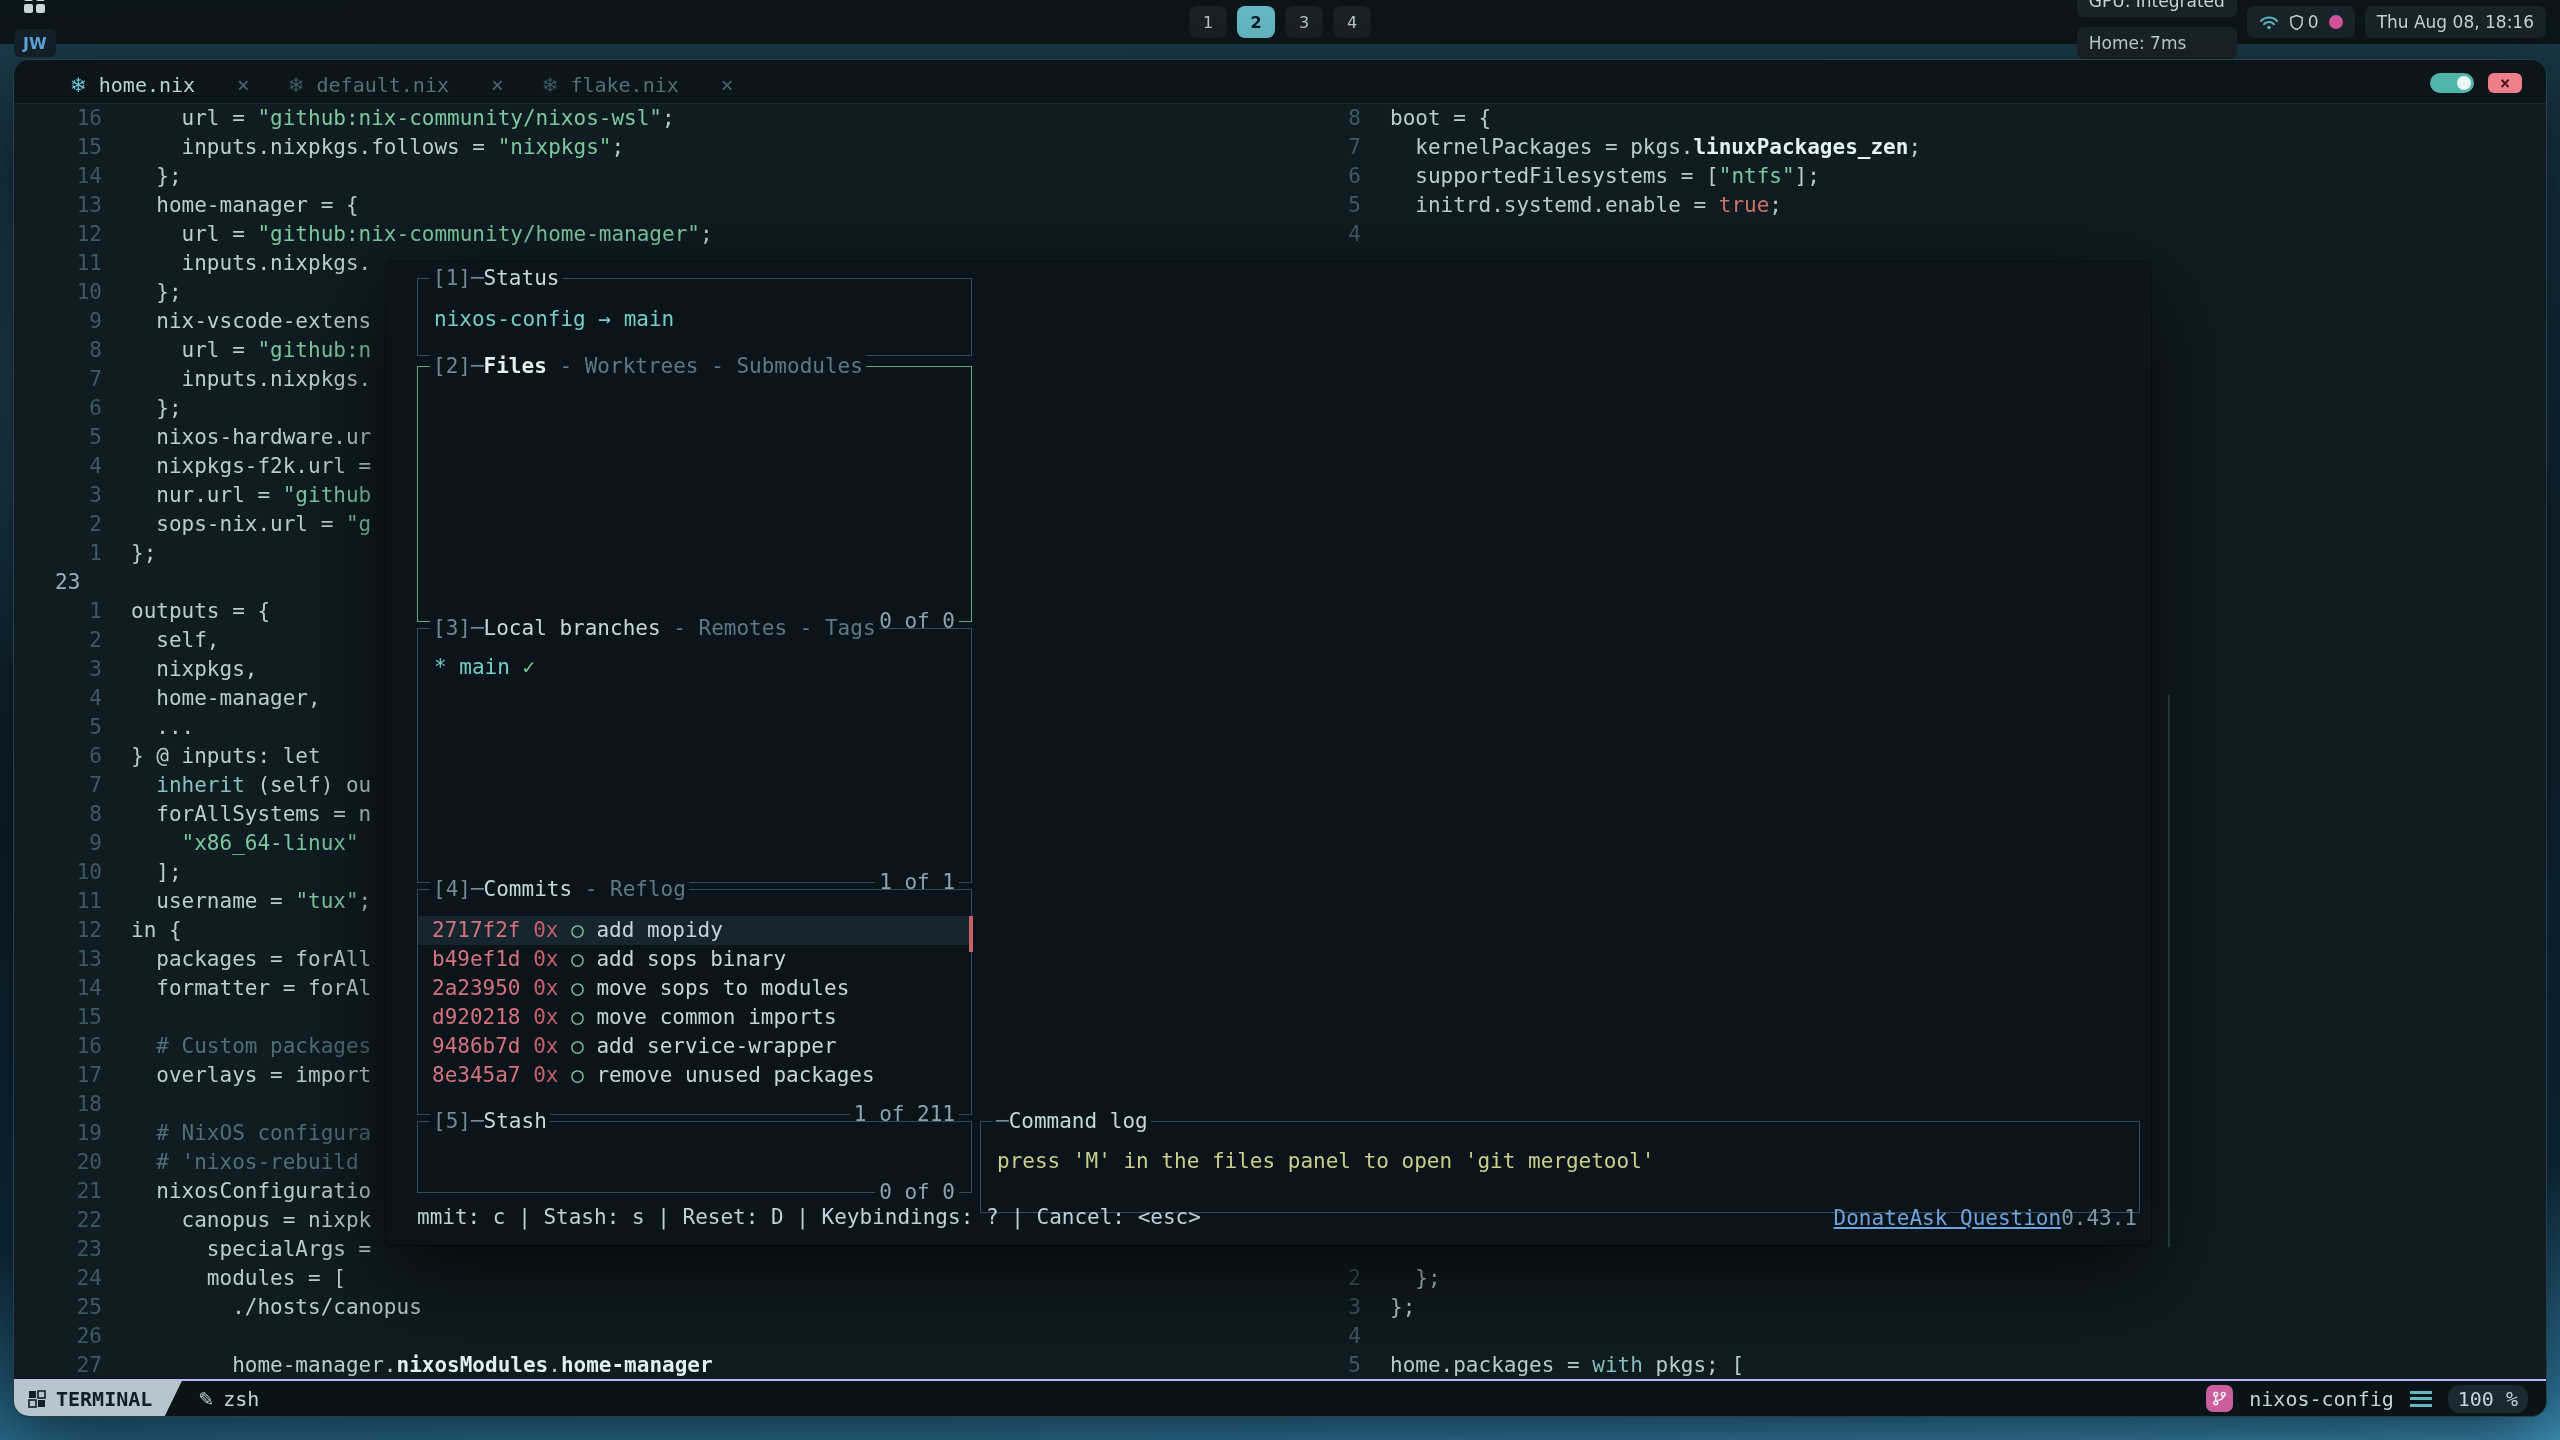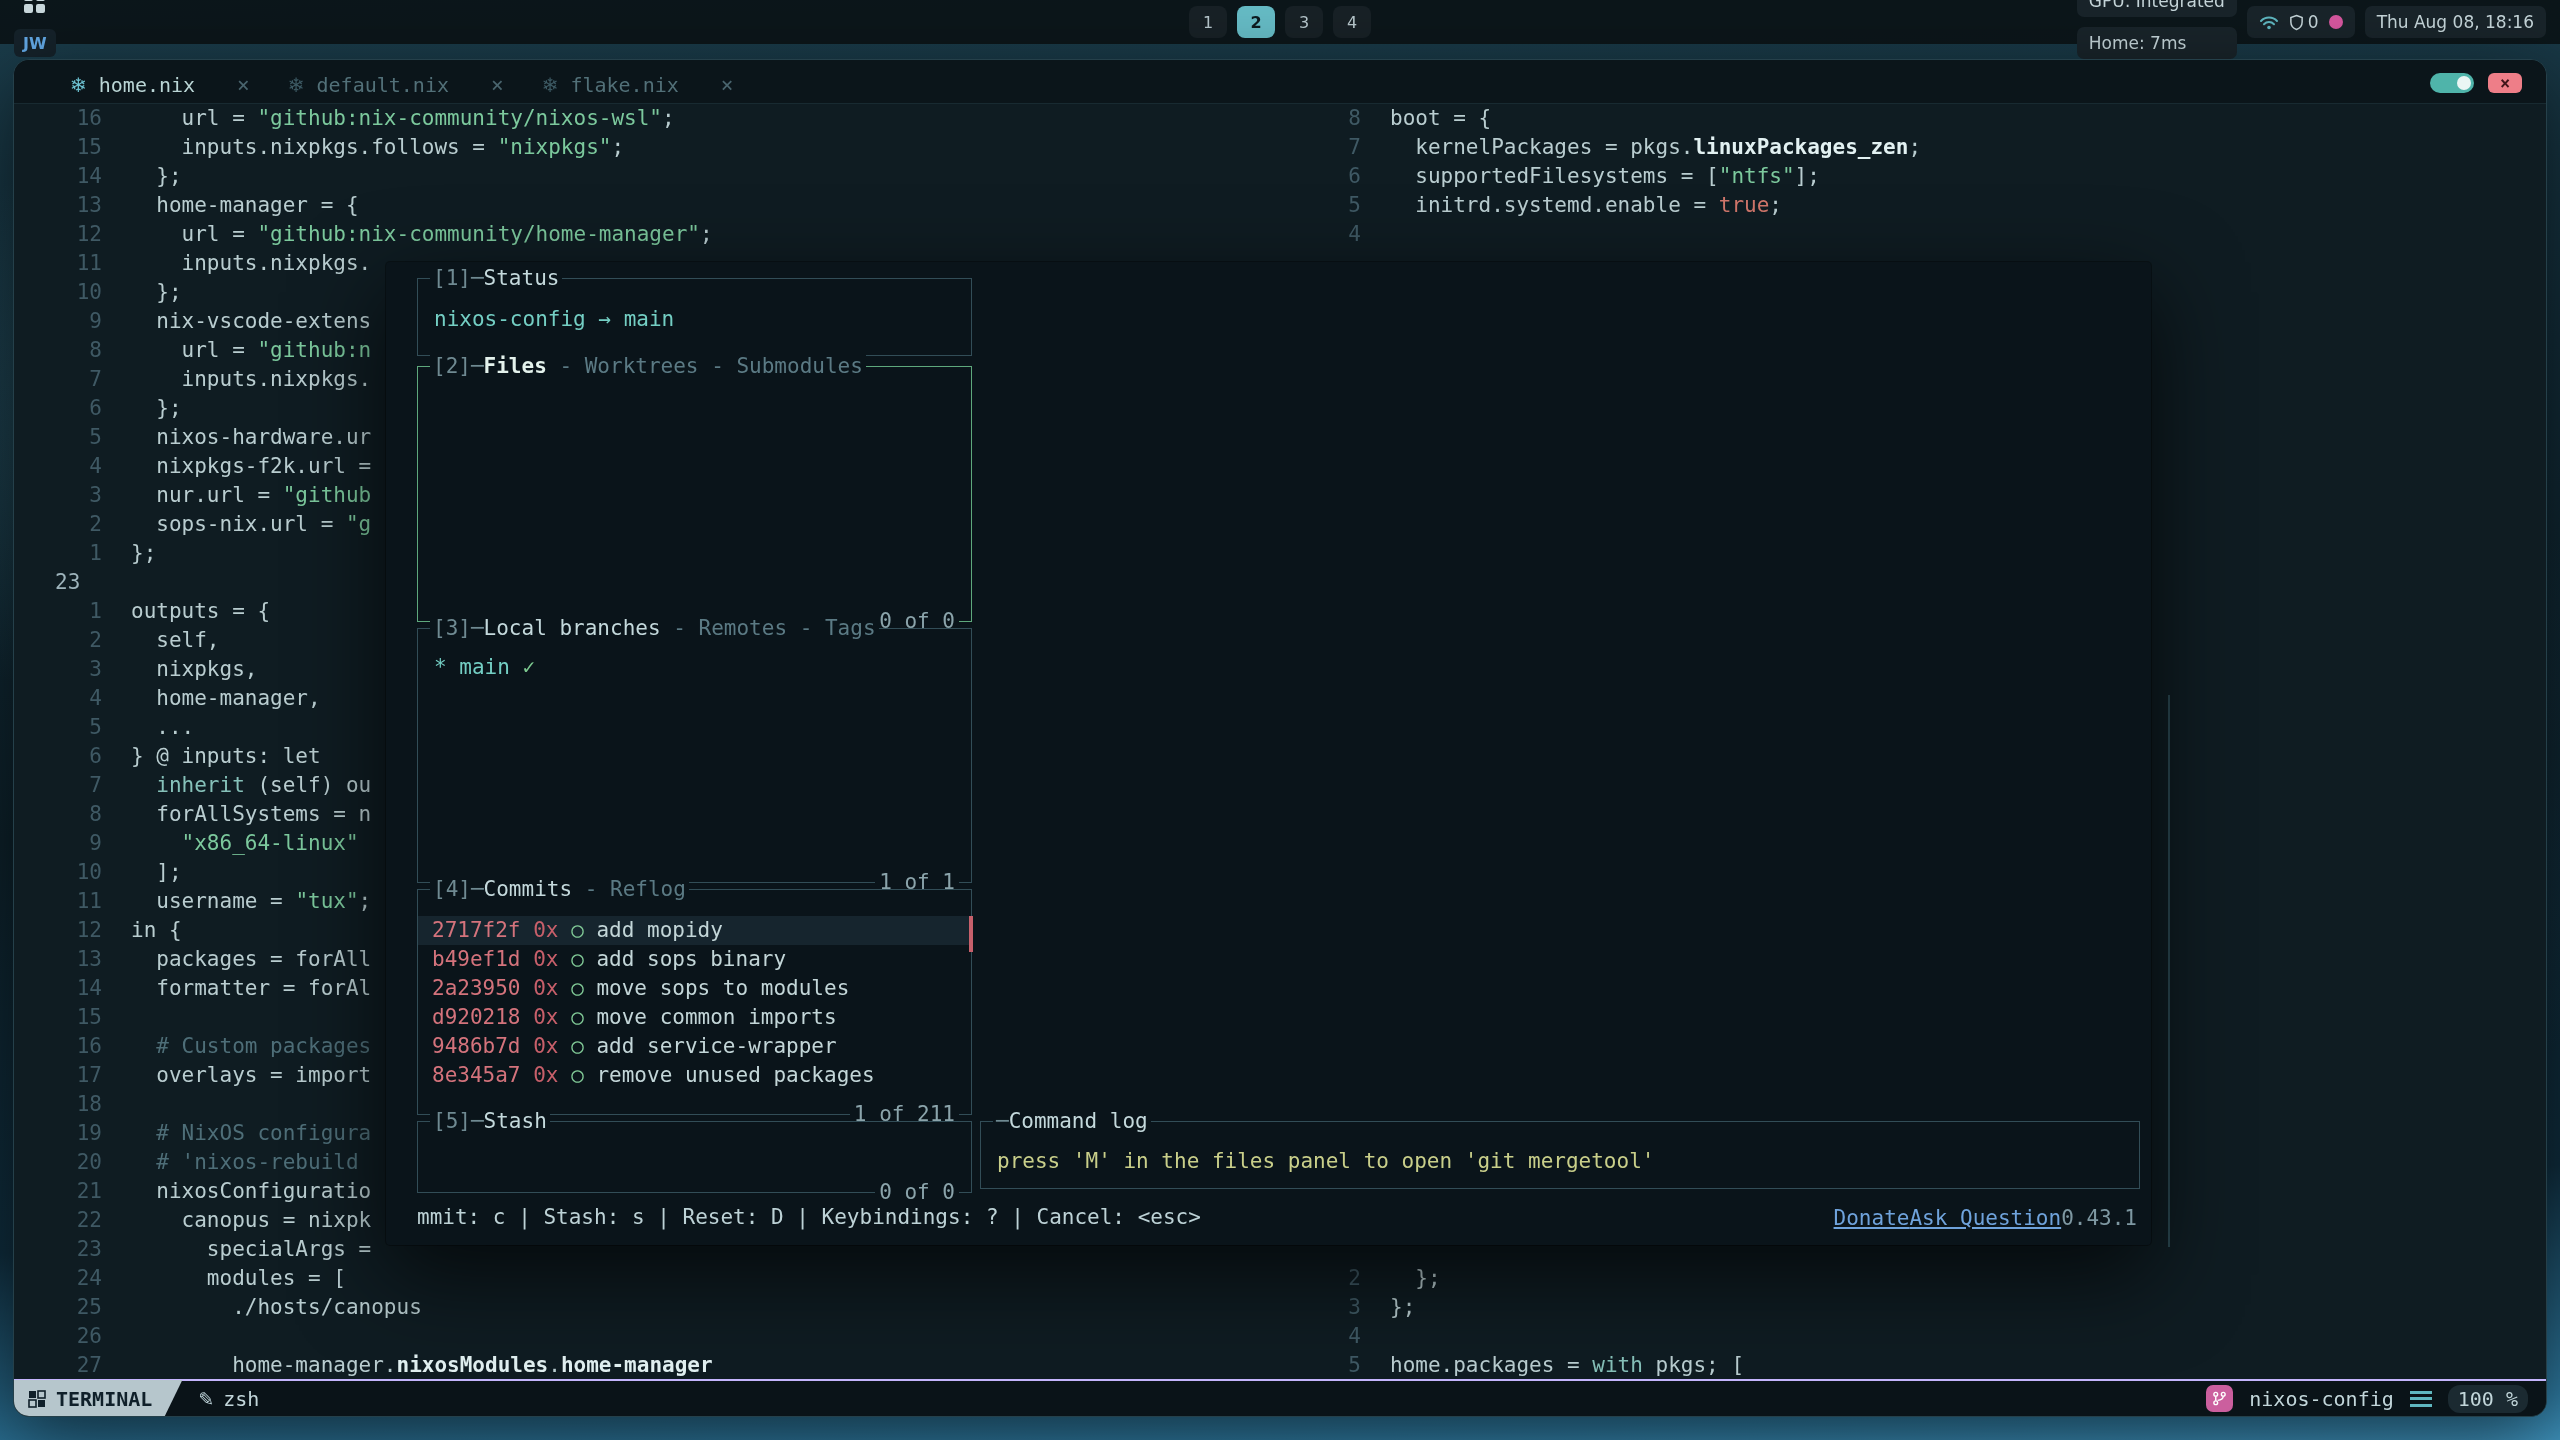--- a/index.html
+++ b/index.html
@@ -60,21 +60,21 @@
   .lazygit{position:absolute;left:372px;top:158px;width:1765px;height:983px;background:#0a141a;
     border-radius:4px;box-shadow:0 30px 90px rgba(0,0,0,.68), 0 0 0 1px rgba(0,0,0,.35);font-size:21px;}
   .panel{position:absolute;border:1px solid #324d57;}
   .panel.focused{border-color:#5ea87c;}
   #lg-status{left:31px;top:16px;width:555px;height:78px;}
   #lg-files{left:31px;top:104px;width:555px;height:256px;}
   #lg-branches{left:31px;top:366px;width:555px;height:255px;}
   #lg-commits{left:31px;top:627px;width:555px;height:226px;}
   #lg-stash{left:31px;top:859px;width:555px;height:72px;}
   #lg-diff{left:594px;top:16px;width:1160px;height:826px;}
-  #lg-cmdlog{left:594px;top:859px;width:1160px;height:68px;}
+  #lg-cmdlog{left:594px;top:859px;width:1160px;height:92px;}
   .ptitle{position:absolute;top:-14px;left:12px;background:#0a141a;padding:0 3px;white-space:pre;line-height:27px;}
   .pkey{color:#6f8a92;} .pname{color:#c4d9dc;} .panel.focused .pname{color:#e4f2ec;font-weight:bold;}
   .pextra{color:#5b7a84;}
   .pcount{position:absolute;bottom:-14px;right:12px;background:#0a141a;padding:0 4px;color:#8ba4ab;line-height:27px;}
   .pbody{white-space:pre;}
   .status-body{padding:28px 16px 0;color:#74cfc4;}
   .diff-body{padding:28px 16px 0;color:#c3d6d8;}
   .cmdlog-body{padding:27px 16px 0;color:#c9cf8a;}
   .branch-row{padding:26px 16px 0;color:#74cfc4;white-space:pre;}
   .branch-check{color:#7cc98f;}

